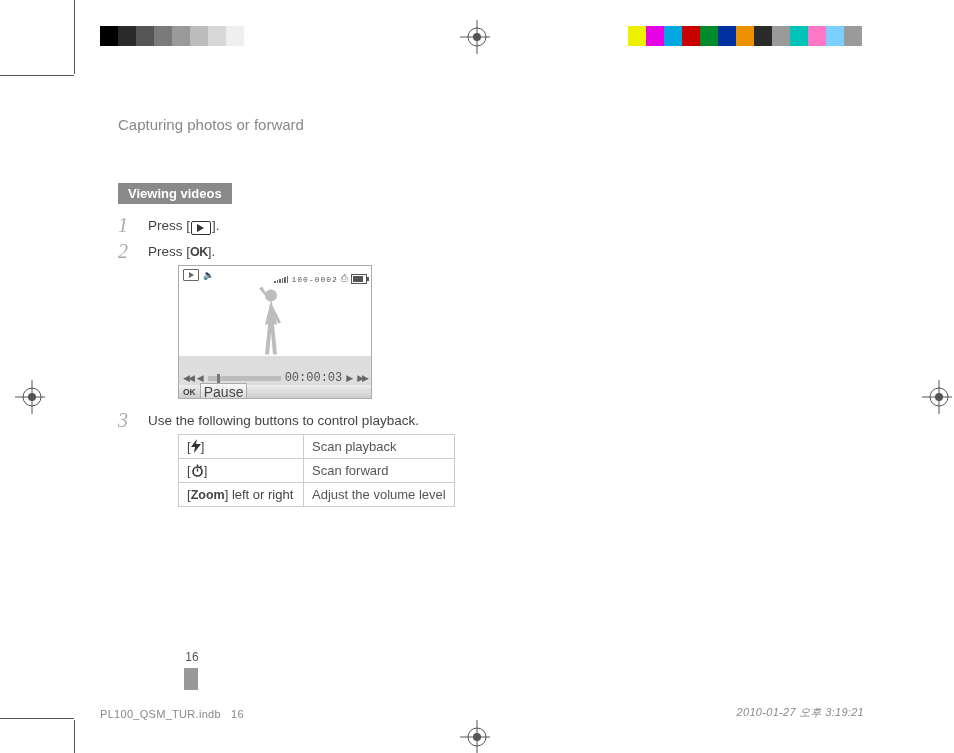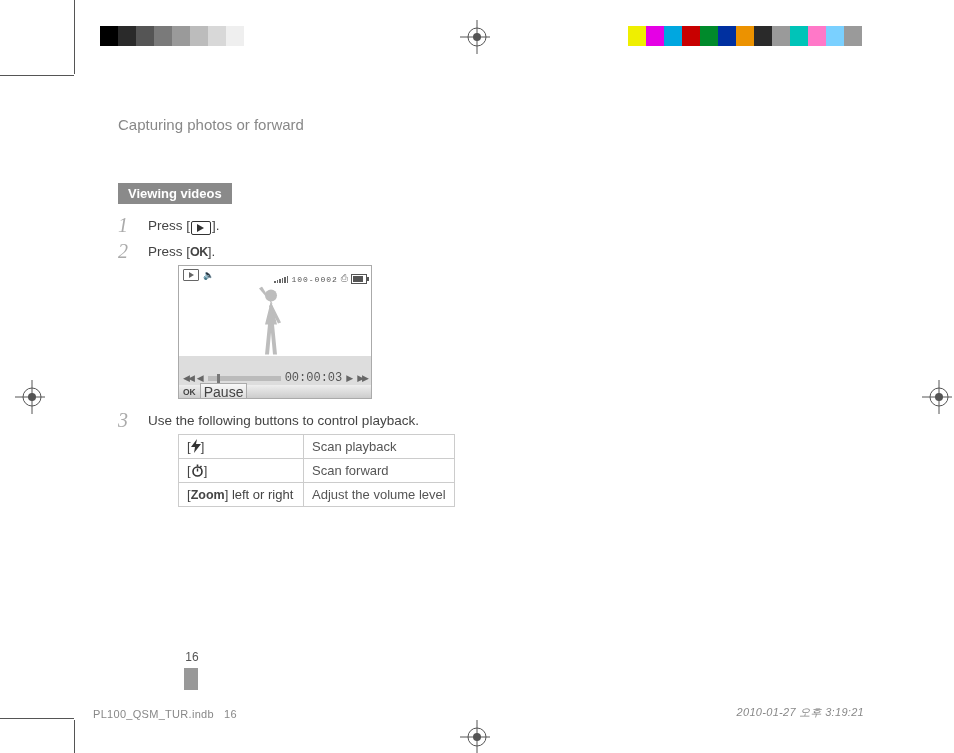--- a/index.html
+++ b/index.html
@@ -222,21 +222,21 @@
     height: 22px;
     background: #999;
   }
   .footer-left, .footer-right {
     position: absolute;
     bottom: 6px;
     font-size: 11px;
     color: #888;
     letter-spacing: 0.3px;
   }
-  .footer-left { left: 13px; }
+  .footer-left { left: 20px; }
   .footer-right { right: 16px; font-style: italic; }
 </style>
 </head>
 <body>
 
 <div class="cropline-h" style="left:0;top:75px;width:74px;"></div>
 <div class="cropline-v" style="left:74px;top:0;height:74px;"></div>
 <div class="cropline-h" style="left:0;top:718px;width:74px;"></div>
 <div class="cropline-v" style="left:74px;top:720px;height:34px;"></div>
 

